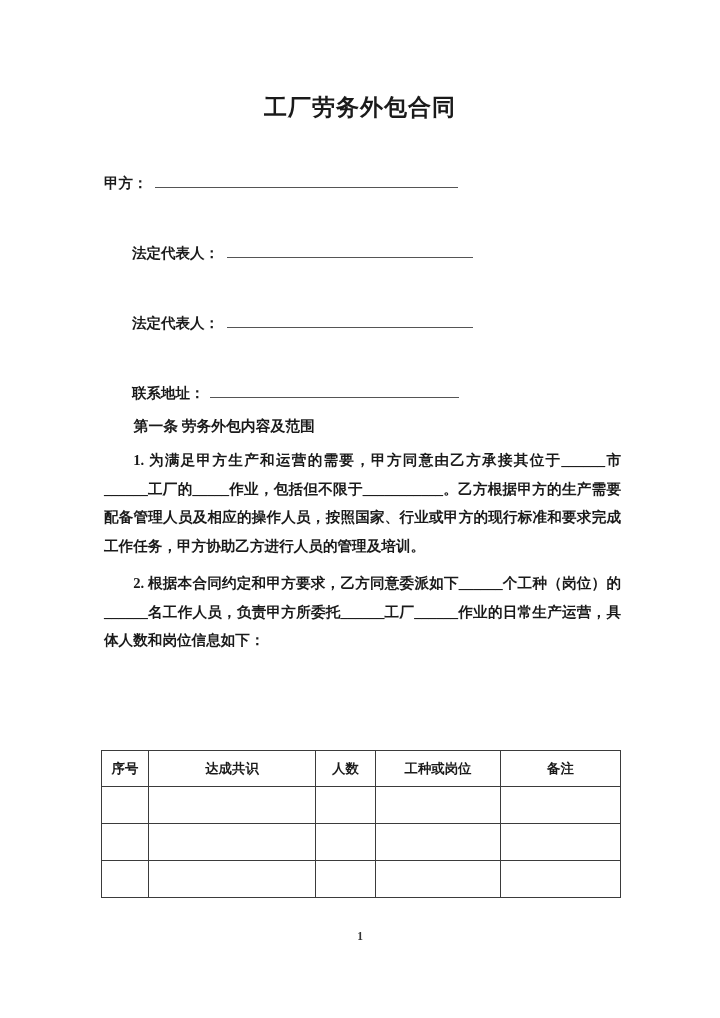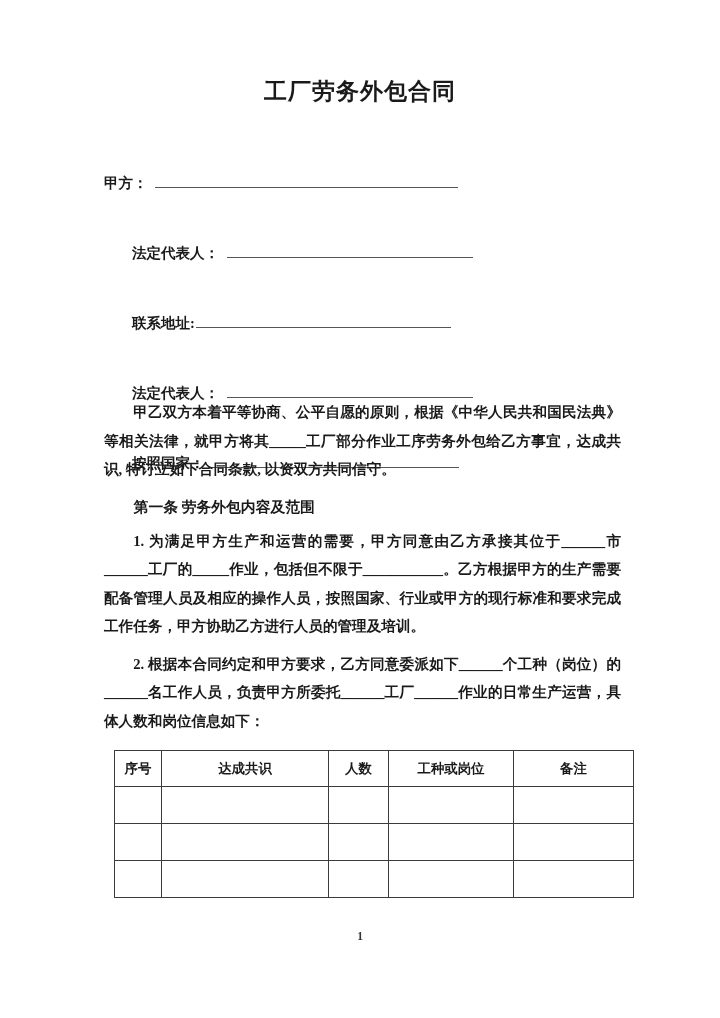--- a/index.html
+++ b/index.html
@@ -21,21 +21,21 @@
     left: 0; top: 0;
     width: 720px;
     height: 1018px;
     background: #fff;
   }
 
   
   .doc-title {
     position: absolute;
     left: 0;
-    top: 76px;
+    top: 92px;
     width: 720px;
     text-align: center;
     font-size: 23px;
     font-weight: bold;
     letter-spacing: 1px;
     font-family: "Liberation Serif", "DejaVu Serif", serif;
   }
 
   
   .party-block {
@@ -82,36 +82,36 @@
     font-size: 14.6px;
     line-height: 28.5px;
     text-align: justify;
     text-justify: inter-ideograph;
     text-indent: 2em;
     font-weight: bold;
     font-family: "Liberation Serif", "DejaVu Serif", serif;
   }
   p.para.tight { margin-bottom: 4px; }
   h2.clause-head {
-    margin: 8px 0 6px 0;
+    margin: 14px 0 6px 0;
     font-size: 14.8px;
     line-height: 28px;
     font-weight: bold;
     text-indent: 2em;
   }
   .blank {
     text-decoration: underline;
     text-decoration-color: #555;
     letter-spacing: 0;
   }
 
   
   .pos-table {
     position: absolute;
-    left: 114px;
+    left: 101px;
     top: 750px;
     width: 519px;
     border-collapse: collapse;
     table-layout: fixed;
   }
   .pos-table td, .pos-table th {
     border: 1.1px solid #3b3b3b;
     padding: 0;
     font-size: 13.4px;
     font-weight: bold;
@@ -150,35 +150,30 @@
 
   <div class="field-row">
         <span class="field-label">甲方：</span>
         <span class="field-rule rule-a"></span>
       </div>
       <div class="field-row indented">
         <span class="field-label">法定代表人：</span>
         <span class="field-rule rule-b"></span>
       </div>
       <div class="field-row indented">
-        <span class="field-label">联系地址:</span>
-        <span class="field-rule rule-c"></span>
-      </div>
-      <div class="field-row indented">
         <span class="field-label">法定代表人：</span>
         <span class="field-rule rule-b"></span>
       </div>
       <div class="field-row indented">
-        <span class="field-label">按照国家：</span>
+        <span class="field-label">联系地址：</span>
         <span class="field-rule rule-d"></span>
       </div>
     </div>
 
   <div class="body-area">
-    <p class="para">甲乙双方本着平等协商、公平自愿的原则，根据《中华人民共和国民法典》等相关法律，就甲方将其<span class="blank">_____</span>工厂部分作业工序劳务外包给乙方事宜，达成共识, 特订立如下合同条款, 以资双方共同信守。</p>
     <h2 class="clause-head">第一条 劳务外包内容及范围</h2>
     <p class="para">1. 为满足甲方生产和运营的需要，甲方同意由乙方承接其位于<span class="blank">______</span>市<span class="blank">______</span>工厂的<span class="blank">_____</span>作业，包括但不限于<span class="blank">___________</span>。乙方根据甲方的生产需要配备管理人员及相应的操作人员，按照国家、行业或甲方的现行标准和要求完成工作任务，甲方协助乙方进行人员的管理及培训。</p>
     <p class="para tight">2. 根据本合同约定和甲方要求，乙方同意委派如下<span class="blank">______</span>个工种（岗位）的<span class="blank">______</span>名工作人员，负责甲方所委托<span class="blank">______</span>工厂<span class="blank">______</span>作业的日常生产运营，具体人数和岗位信息如下：</p>
   </div>
 
   <table class="pos-table">
     <colgroup>
       <col class="col-0">
         <col class="col-1">
         <col class="col-2">

